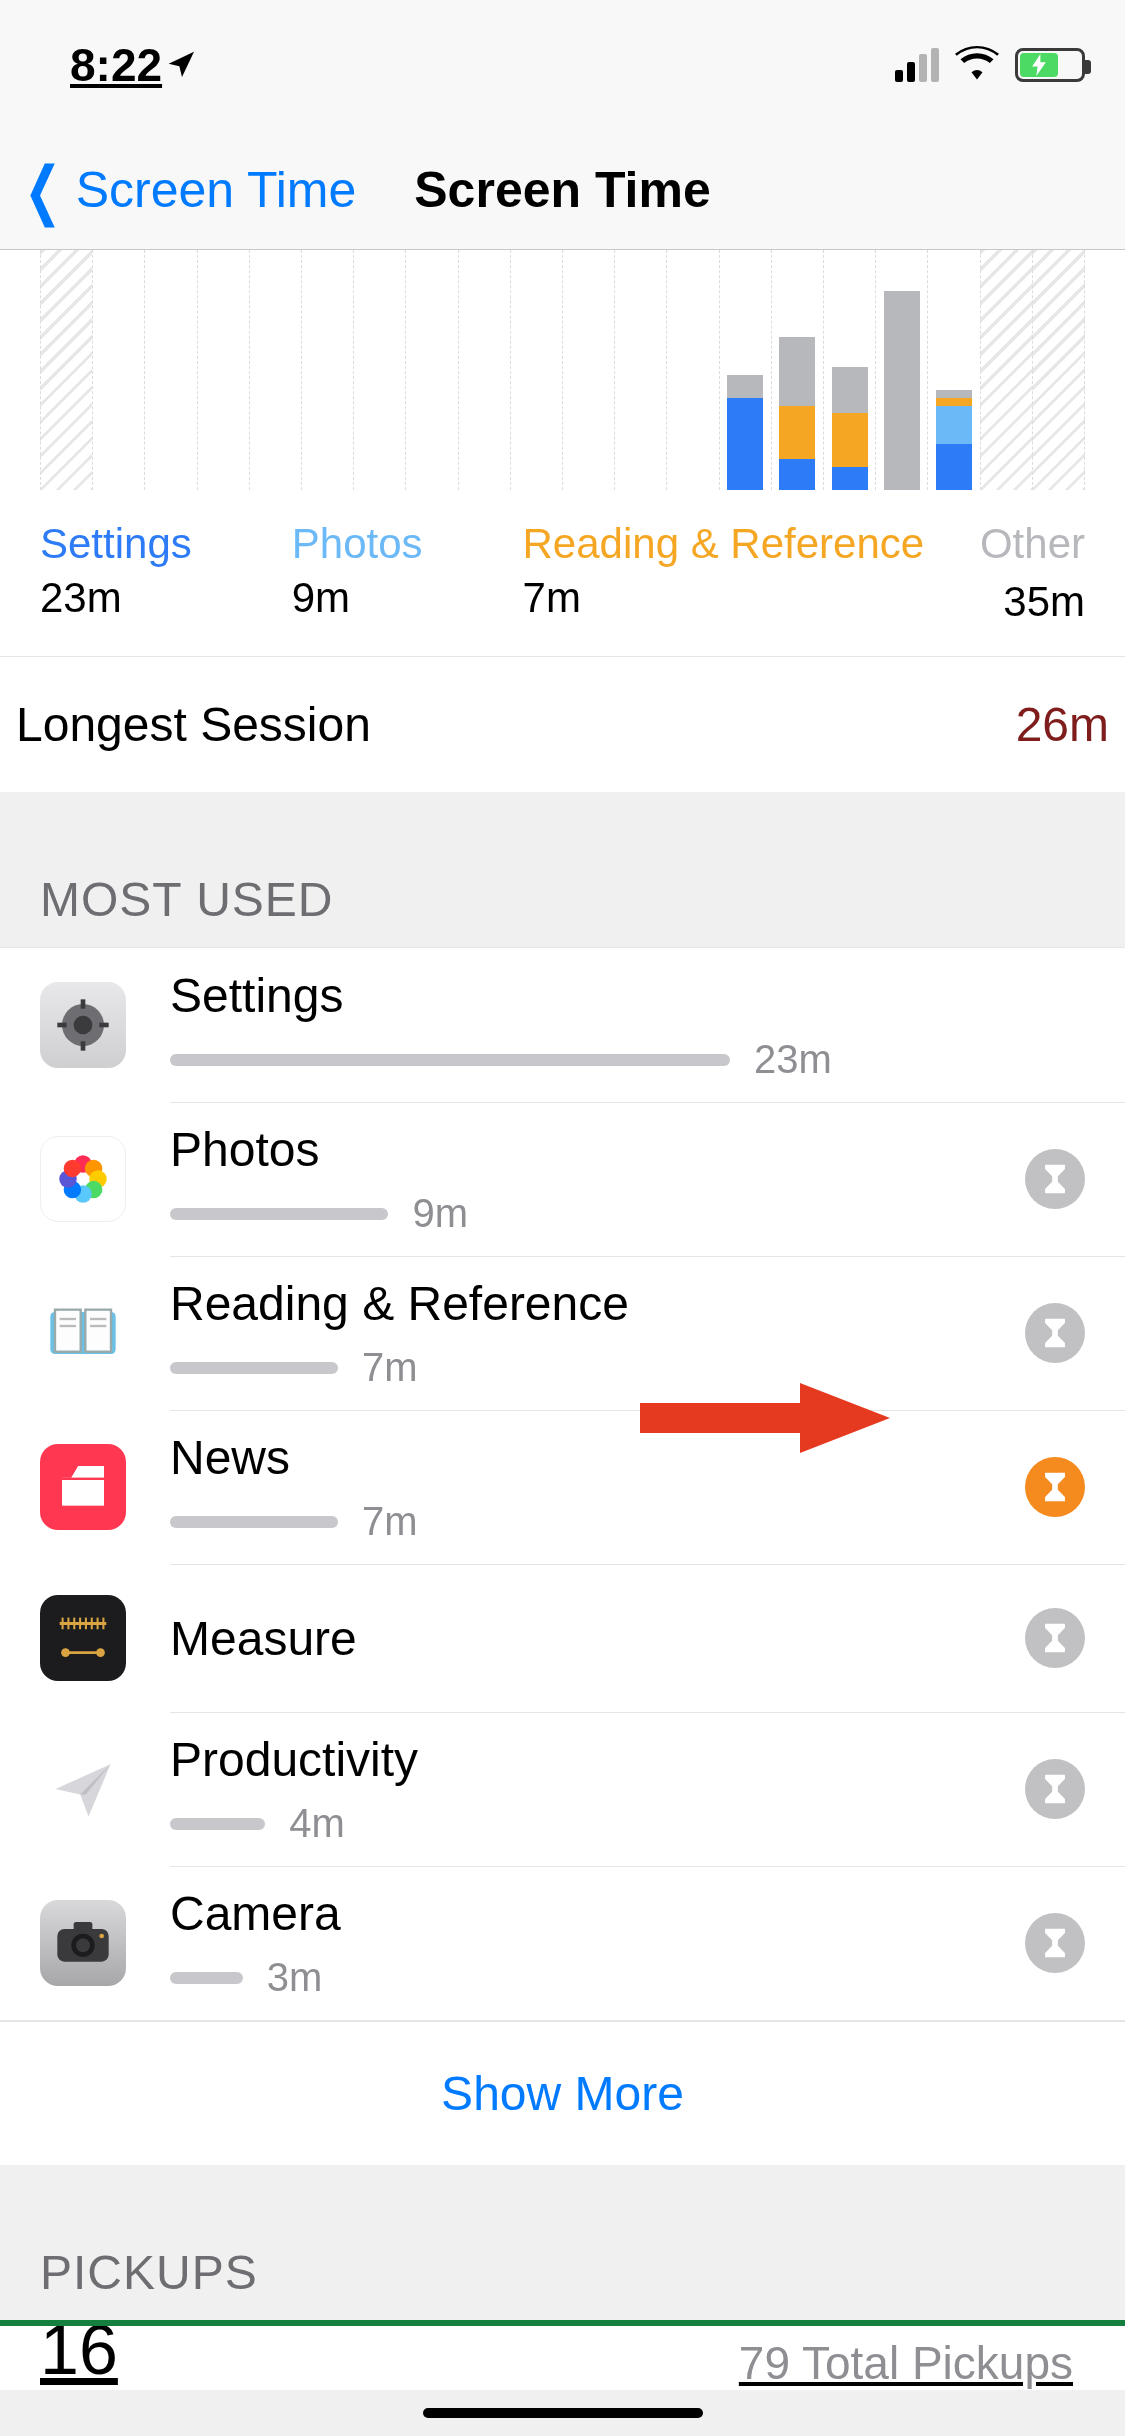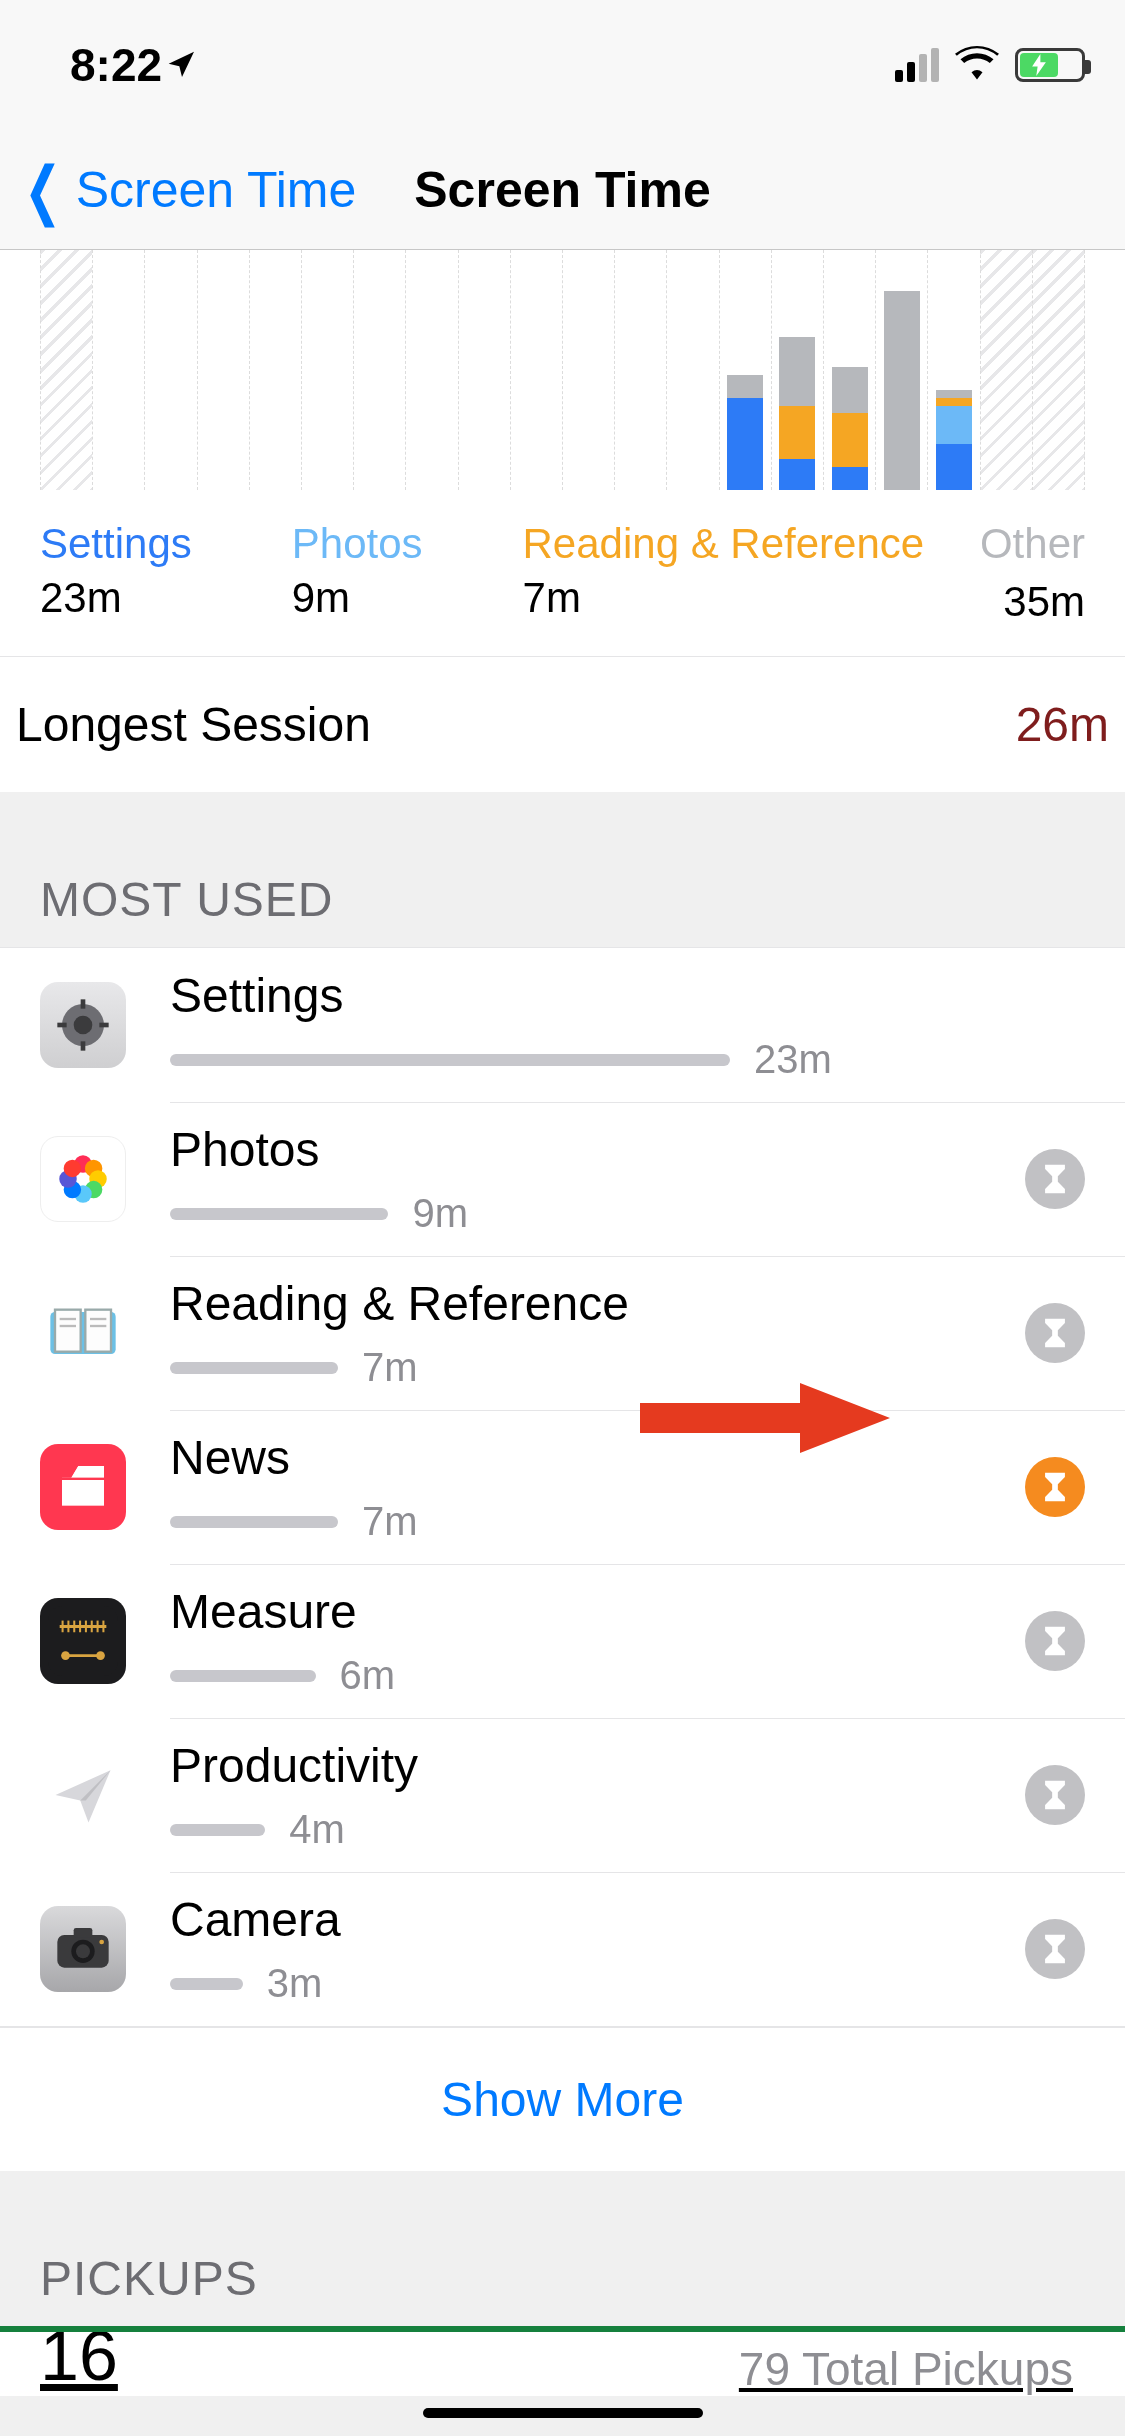--- a/index.html
+++ b/index.html
@@ -18,21 +18,21 @@
   .status-bar {
     height: 130px;
     display: flex;
     align-items: center;
     justify-content: space-between;
     padding: 0 40px 0 70px;
     background: #f8f8f8;
     font-size: 46px;
     font-weight: 600;
   }
-  .status-left { display: flex; align-items: flex-end; gap: 4px; }
+  .status-left { display: flex; align-items: flex-end; gap: 4px; text-decoration: underline; }
   .status-right { display: flex; align-items: center; gap: 16px; }
   .signal-bars { display: flex; align-items: flex-end; gap: 4px; height: 34px; }
   .signal-bars span { width: 8px; background: #000; border-radius: 2px; }
   .signal-bars span.dim { background: #b3b3b3; }
   .bar1 { height: 12px; }
   .bar2 { height: 20px; }
   .bar3 { height: 28px; }
   .bar4 { height: 34px; }
   .wifi-icon svg { width: 44px; height: 36px; }
   .battery { width: 70px; height: 34px; border: 3px solid #3a3a3a; border-radius: 8px; position: relative; }
@@ -450,24 +450,20 @@
             <line x1="17" y1="5" x2="17" y2="9"></line>
             <line x1="19" y1="5" x2="19" y2="9"></line>
           </g>
           <circle cx="6" cy="17" r="1.5" fill="#d9a441"></circle>
           <circle cx="18" cy="17" r="1.5" fill="#d9a441"></circle>
           <line x1="6" y1="17" x2="18" y2="17" stroke="#d9a441"></line>
         </svg>
       </div>
       <div class="app-body">
         <div class="app-name">Measure</div>
-        <div class="usage-row">
-          <div class="usage-bar" style="width: 145.6px;"></div>
-          <div class="usage-val">6m</div>
-        </div>
       </div>
       <div class="limit-badge limit-gray">
         <svg viewBox="0 0 20 24">
           <path d="M3 2h14v3l-5 5v4l5 5v3H3v-3l5-5v-4L3 5V2z" fill="#fff"></path>
         </svg>
       </div>
     </div>
     <div class="app-row">
       <div class="app-icon ic-paper-plane">
         <svg width="66" height="66" viewBox="0 0 24 24">

